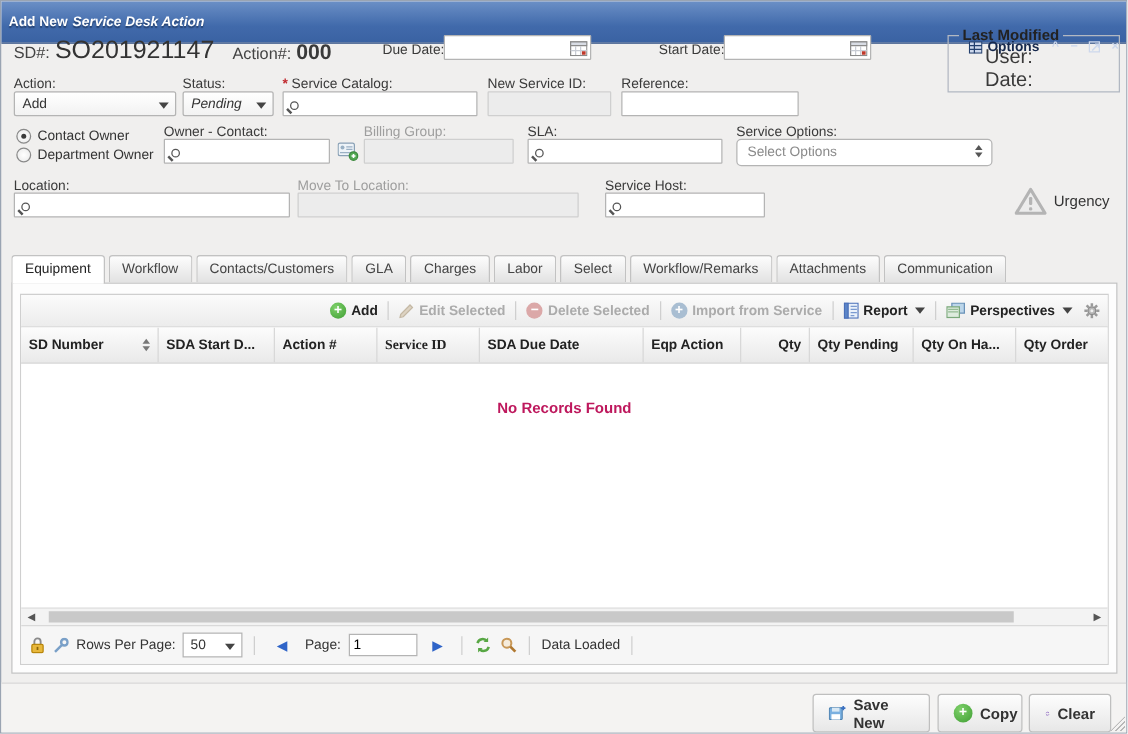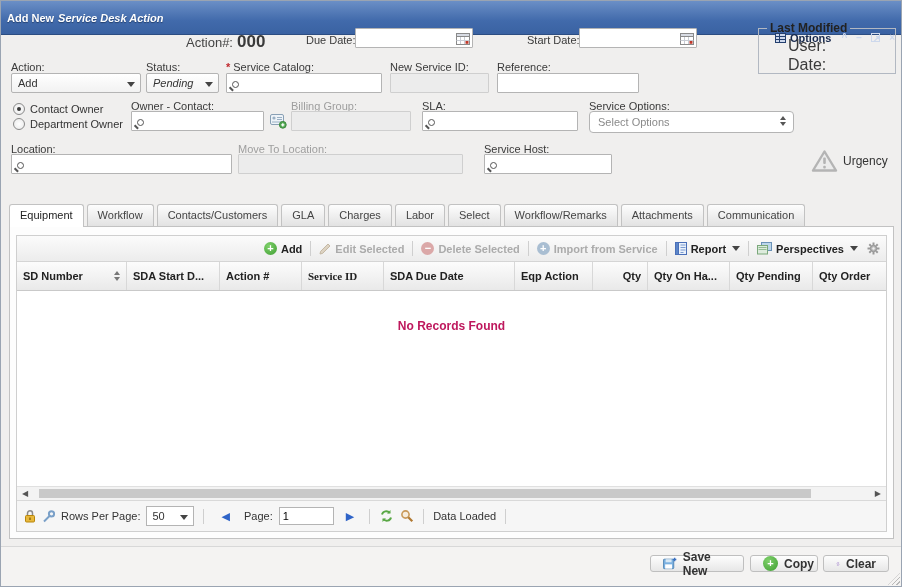--- a/index.html
+++ b/index.html
@@ -103,21 +103,21 @@
   .pager {
     height:31px; flex:none; background:#f6f6f6; border-top:1px solid #d9d9d9;
     display:flex; align-items:center; gap:6px; padding:0 7px; color:#333;
   }
   .pager .mini-select { position:relative; height:20px; width:48px; background:#fff; border:1px solid #b4b4b4; display:flex; align-items:center; padding:0 14px 0 5px; cursor:pointer; }
   .pager input { width:55px; height:18px; border:1px solid #b4b4b4; padding:0 3px; font-size:11px; font-family:"Liberation Sans",sans-serif; }
   .pg-arrow { color:#2f64c8; font-size:11px; cursor:pointer; }
   
   .footer { position:absolute; left:0; right:0; bottom:0; height:40px; background:#f4f3f2; border-top:1px solid #d8d8d8; }
   .fbtn {
-    position:absolute; top:8px; height:17px; border:1px solid #bfbfbf; border-radius:3px;
+    position:absolute; top:8px; height:31px; border:1px solid #bfbfbf; border-radius:3px;
     background:linear-gradient(#fdfdfd,#e7e7e7); display:flex; align-items:center; gap:6px;
     padding:0 12px; font-weight:bold; font-size:12px; color:#333; cursor:pointer;
   }
   .resize-grip { position:absolute; right:1px; bottom:1px; width:12px; height:12px;
     background:repeating-linear-gradient(135deg, transparent 0 2px, #b8b8b8 2px 3px);
     clip-path:polygon(100% 0, 100% 100%, 0 100%); }
 </style>
 </head>
 <body>
 
@@ -137,20 +137,23 @@
       </div>
       <div class="win-controls">
         <span>^</span>
         <span>−</span>
         <span class="win-btn-popout">↗</span>
         <span>×</span>
       </div>
     </div>
   </div>
 
+  <div class="lbl" style="left:10px; top:28px;">
+    <span class="big-id-label">SD#:</span><span class="big-id-value">SO201921147</span>
+  </div>
   <div class="lbl" style="left:185px; top:31px;">
     <span class="big-id-label">Action#:</span><span class="action-value">000</span>
   </div>
   <div class="lbl" style="left:305px; top:33px;">Due Date:</div>
   <div class="tbox" style="left:354px; top:27px; width:118px;">
     <svg class="cal-icon" width="14" height="13">
         <rect x="0.5" y="1.5" width="13" height="11" fill="#fff" stroke="#8a8a8a"></rect>
         <rect x="0.5" y="1.5" width="13" height="3" fill="#d8dce4" stroke="#8a8a8a"></rect>
         <path d="M4.5 5v7 M8.5 5v7 M0.5 8.5h13" stroke="#c8ccd4"></path>
         <rect x="9.5" y="9" width="3" height="2.8" fill="#c0392b"></rect>
@@ -329,25 +332,25 @@
           </div>
         <div class="hcell" style="width:131px;">
             <span>SDA Due Date</span>
           </div>
         <div class="hcell" style="width:78px;">
             <span>Eqp Action</span>
           </div>
         <div class="hcell r" style="width:55px;">
             <span>Qty</span>
           </div>
+        <div class="hcell" style="width:83px;">
+            <span>Qty Pending</span>
+          </div>
         <div class="hcell" style="width:82px;">
             <span>Qty On Ha...</span>
-          </div>
-        <div class="hcell" style="width:83px;">
-            <span>Qty Pending</span>
           </div>
         <div class="hcell" style="width:90px; border-right:none;">
             <span>Qty Order</span>
           </div>
       </div>
 
       <div class="gbody">
         <div class="no-records">No Records Found</div>
       </div>
 

